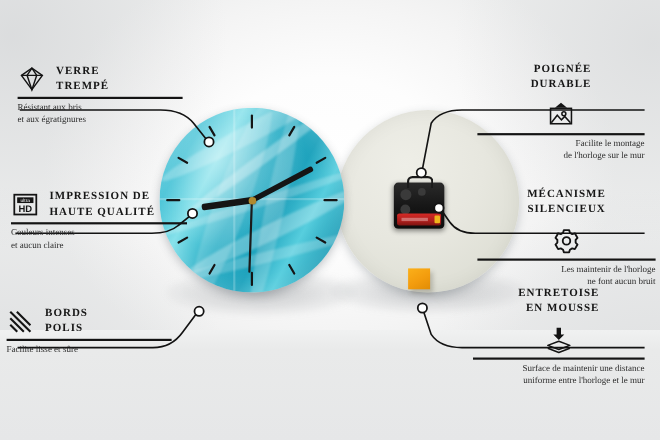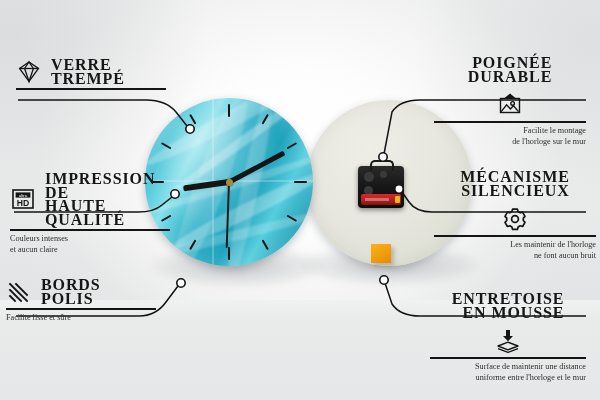--- a/index.html
+++ b/index.html
@@ -103,21 +103,21 @@
     background:linear-gradient(150deg,#fbb01a 0%,#f39c0d 55%,#e08c06 100%);
     box-shadow:3px 3px 4px rgba(90,85,70,.30);
   }
 
   
   .callout{position:absolute;}
   .callout .head{display:flex;align-items:center;gap:9px;}
   .callout .titles{
     font-family:"Liberation Serif", serif;
     font-weight:700;letter-spacing:.9px;color:#161616;
-    font-size:16px;line-height:13.5px;text-transform:uppercase;
+    font-size:10px;line-height:13.5px;text-transform:uppercase;
   }
   .callout .rule{height:2px;background:#141414;margin-top:3px;}
   .callout .desc{
     font-family:"Liberation Serif", serif;
     font-size:8.2px;line-height:10.6px;color:#2d2d2d;margin-top:3px;
   }
   .left-co{text-align:left;}
   .left-co .head{flex-direction:row;}
   .right-co{text-align:right;}
   .right-co .head{flex-direction:column;justify-content:flex-end;}
@@ -129,21 +129,21 @@
   #connectors{position:absolute;left:0;top:0;width:600px;height:400px;pointer-events:none;}
   #connectors path{fill:none;stroke:#131313;stroke-width:1.5;}
   #connectors circle{fill:#ffffff;stroke:#131313;stroke-width:1.6;}
 
   
   #co-verre{left:16px;top:58px;width:150px;}
   #co-impression{left:10px;top:172px;width:160px;}
   #co-bords{left:6px;top:278px;width:150px;}
   #co-poignee{left:434px;top:56px;width:152px;}
   #co-mecanisme{left:434px;top:170px;width:162px;}
-  #co-entretoise{left:430px;top:292px;width:156px;}
+  #co-entretoise{left:430px;top:260px;width:156px;}
 </style>
 </head>
 <body>
 
 <div id="stage">
 
   <div class="floor"></div>
 
   <div class="shadow" id="shadow-front"></div>
   <div class="shadow" id="shadow-back"></div>
@@ -226,20 +226,24 @@
           <path d="M8.6 9.5 L13 3 L17.4 9.5"></path>
         </g>
           </svg>
       </span>
       <span class="titles">
         <span>VERRE</span><br>
         <span>TREMPÉ</span>
       </span>
     </div>
     <div class="rule"></div>
+    <div class="desc">
+      <span>Résistant aux bris</span><br>
+      <span>et aux égratignures</span>
+    </div>
   </div>
 
   <div class="callout left-co" id="co-impression">
     <div class="head">
       <span class="ico">
         <svg viewBox="0 0 26 26">
           <rect x="3" y="4" width="20" height="18" fill="none" stroke="#141414" stroke-width="1.6"></rect>
           <rect x="5.6" y="6.4" width="14.8" height="5.2" fill="#141414"></rect>
           <text x="13" y="10.8" font-family="Liberation Sans, sans-serif" font-size="4.4" fill="#ffffff" text-anchor="middle">ultra</text>
           <text x="13" y="19.7" font-family="Liberation Sans, sans-serif" font-size="8.6" font-weight="bold" fill="#141414" text-anchor="middle">HD</text>

